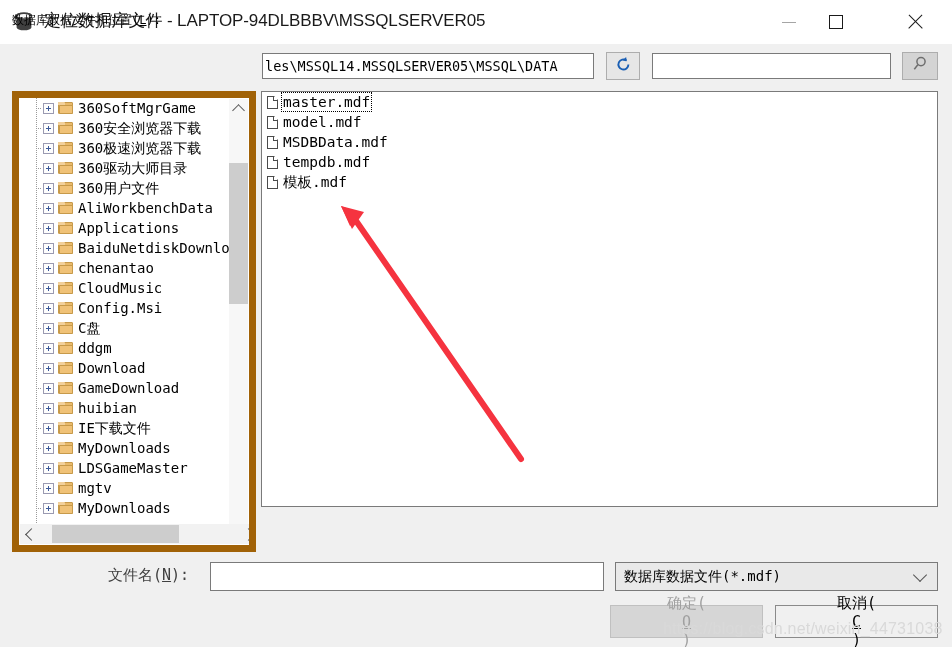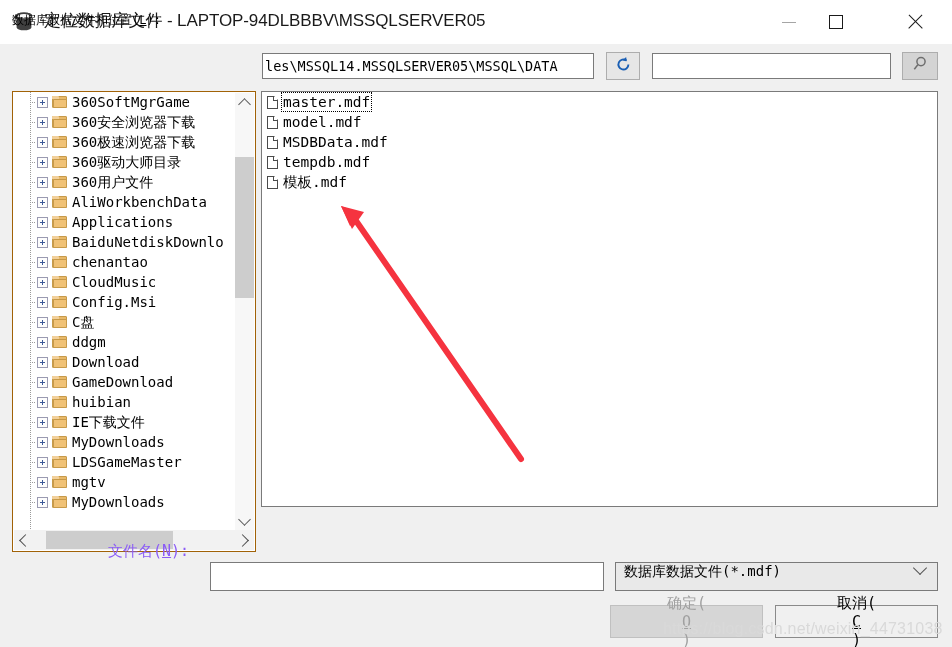--- a/index.html
+++ b/index.html
@@ -139,21 +139,21 @@
     box-sizing: border-box;
     display: flex; align-items: center; justify-content: center;
   }
 
   
   .tree-panel {
     position: absolute;
     left: 12px; top: 91px;
     width: 244px; height: 461px;
     background: #ffffff;
-    border: 1px solid #a16207;
+    border: 7px solid #a16207;
     box-sizing: border-box;
     overflow: hidden;
   }
   .tree-scrollport {
     position: absolute;
     left: 0; top: 0;
     width: 224px; height: 439px;
     overflow: hidden;
   }
   .tree-root-line {
@@ -345,44 +345,44 @@
   .arrow-svg {
     position: absolute;
     left: 0; top: 0;
     width: 952px; height: 647px;
     pointer-events: none;
   }
 
   
   .lbl-filename {
     position: absolute;
-    left: 108px; top: 542px;
+    left: 108px; top: 566px;
     font-size: 15px;
-    color: #8b5cf6;
+    color: #404040;
     font-family: "DejaVu Sans Mono", monospace;
     white-space: nowrap;
   }
   .lbl-filename .ul { text-decoration: underline; }
   .filename-box {
     position: absolute;
     left: 210px; top: 562px;
     width: 394px; height: 29px;
     background: #ffffff;
     border: 1px solid #7a7a7a;
     box-sizing: border-box;
   }
   .filter-select {
     position: absolute;
     left: 615px; top: 562px;
     width: 323px; height: 29px;
     background: #e9e9e9;
     border: 1px solid #7a7a7a;
     box-sizing: border-box;
     display: flex;
-    align-items: flex-start;
+    align-items: center;
     padding: 0 8px;
     justify-content: space-between;
   }
   .filter-text {
     font-family: "DejaVu Sans Mono", monospace;
     font-size: 14px;
     color: #000;
     white-space: nowrap;
   }
   .sel-chev {

